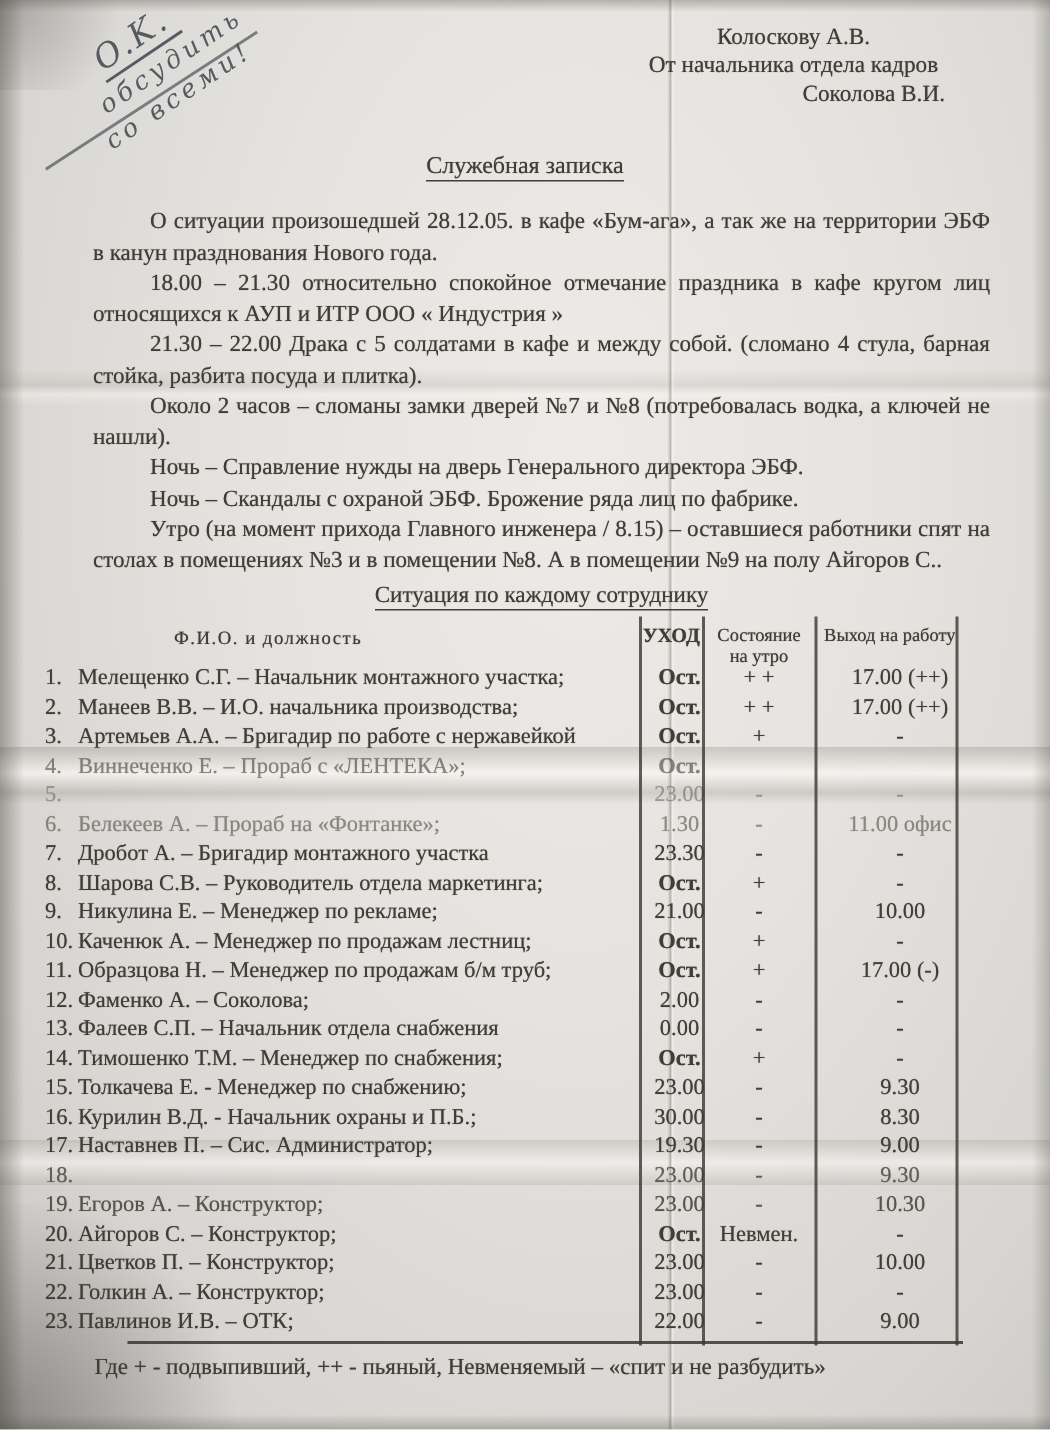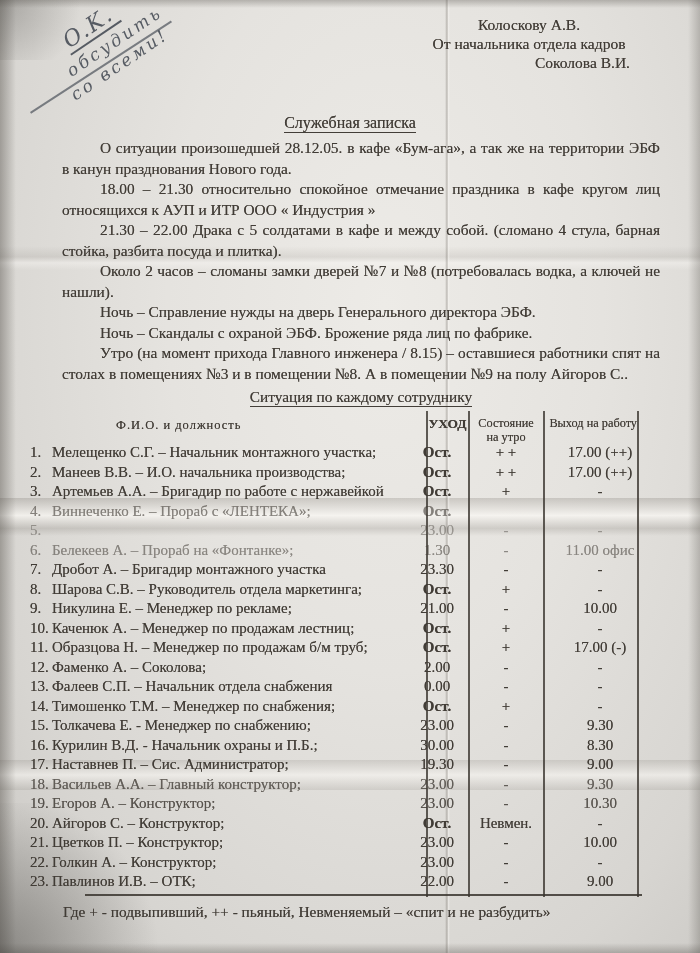--- a/index.html
+++ b/index.html
@@ -45,21 +45,21 @@
   .handstroke{position:absolute;left:30px;top:112px;width:168px;height:2px;
     background:rgba(86,91,99,.75);transform:rotate(-33deg);transform-origin:0 0;}
 
   
   .addr{position:absolute;left:400px;top:16px;width:258px;font-size:15.5px;line-height:18px;}
   .addr .a1{text-align:center;}
   .addr .a2{text-align:center;margin-top:1px;}
   .addr .a3{text-align:right;padding-right:28px;margin-top:1px;}
 
   
-  .title{position:absolute;left:0;top:102px;width:700px;text-align:center;font-size:16px;margin-top:12px;}
+  .title{position:absolute;left:0;top:102px;width:700px;text-align:center;font-size:16px;}
   .title span{border-bottom:1.4px solid #433e38;padding-bottom:1px;}
 
   
   .body{position:absolute;left:62px;top:138px;width:598px;font-size:15.4px;line-height:20.5px;}
   .body p{margin:0;text-indent:38px;text-align:justify;}
   .sit-head{text-align:center;margin-top:3px;}
   .sit-head span{border-bottom:1.4px solid #433e38;padding-bottom:1px;}
 
   
   .tbl{position:absolute;left:0;top:0;width:700px;height:953px;pointer-events:none;}
@@ -67,21 +67,21 @@
   .vl1{left:426px;} .vl2{left:468px;} .vl3{left:543px;} .vl4{left:637px;}
   .th-name{position:absolute;left:116px;top:418px;font-size:12.5px;letter-spacing:1px;}
   .th-leave{position:absolute;left:427px;top:416px;width:41px;text-align:center;font-weight:bold;font-size:13.5px;}
   .th-state{position:absolute;left:469px;top:416px;width:74px;text-align:center;font-size:12.3px;line-height:14px;}
   .th-ret{position:absolute;left:541px;top:416px;width:96px;text-align:right;font-size:12.3px;white-space:nowrap;}
   .rows{position:absolute;left:0;top:443px;width:700px;}
   .trow{position:relative;height:19.5px;line-height:19.5px;font-size:15px;white-space:nowrap;}
   .trow span{position:absolute;}
   .c-num{left:30px;min-width:22px;display:inline-block;}
   .c-name{left:52px;}
-  .c-leave{left:414px;width:46px;text-align:center;}
+  .c-leave{left:430px;width:46px;text-align:center;}
   .c-leave.b{font-weight:bold;}
   .c-state{left:469px;width:74px;text-align:center;}
   .c-ret{left:543px;width:114px;text-align:center;}
   .hrule{position:absolute;left:85px;top:894px;width:557px;height:1.8px;background:rgba(58,53,47,.85);}
 
   
   .legend{position:absolute;left:63px;top:903px;font-size:15.4px;}
 </style>
 </head>
 <body>
@@ -257,21 +257,20 @@
         </div>
         <div class="trow">
           <span class="c-num">17.</span>
           <span class="c-name">Наставнев П. – Сис. Администратор;</span>
           <span class="c-leave">19.30</span>
           <span class="c-state">-</span>
           <span class="c-ret">9.00</span>
         </div>
         <div class="trow" style="opacity: 0.78;">
           <span class="c-num">18.</span>
-          <span class="c-name">Васильев А.А. – Главный конструктор;</span>
           <span class="c-leave">23.00</span>
           <span class="c-state">-</span>
           <span class="c-ret">9.30</span>
         </div>
         <div class="trow" style="opacity: 0.85;">
           <span class="c-num">19.</span>
           <span class="c-name">Егоров А. – Конструктор;</span>
           <span class="c-leave">23.00</span>
           <span class="c-state">-</span>
           <span class="c-ret">10.30</span>

